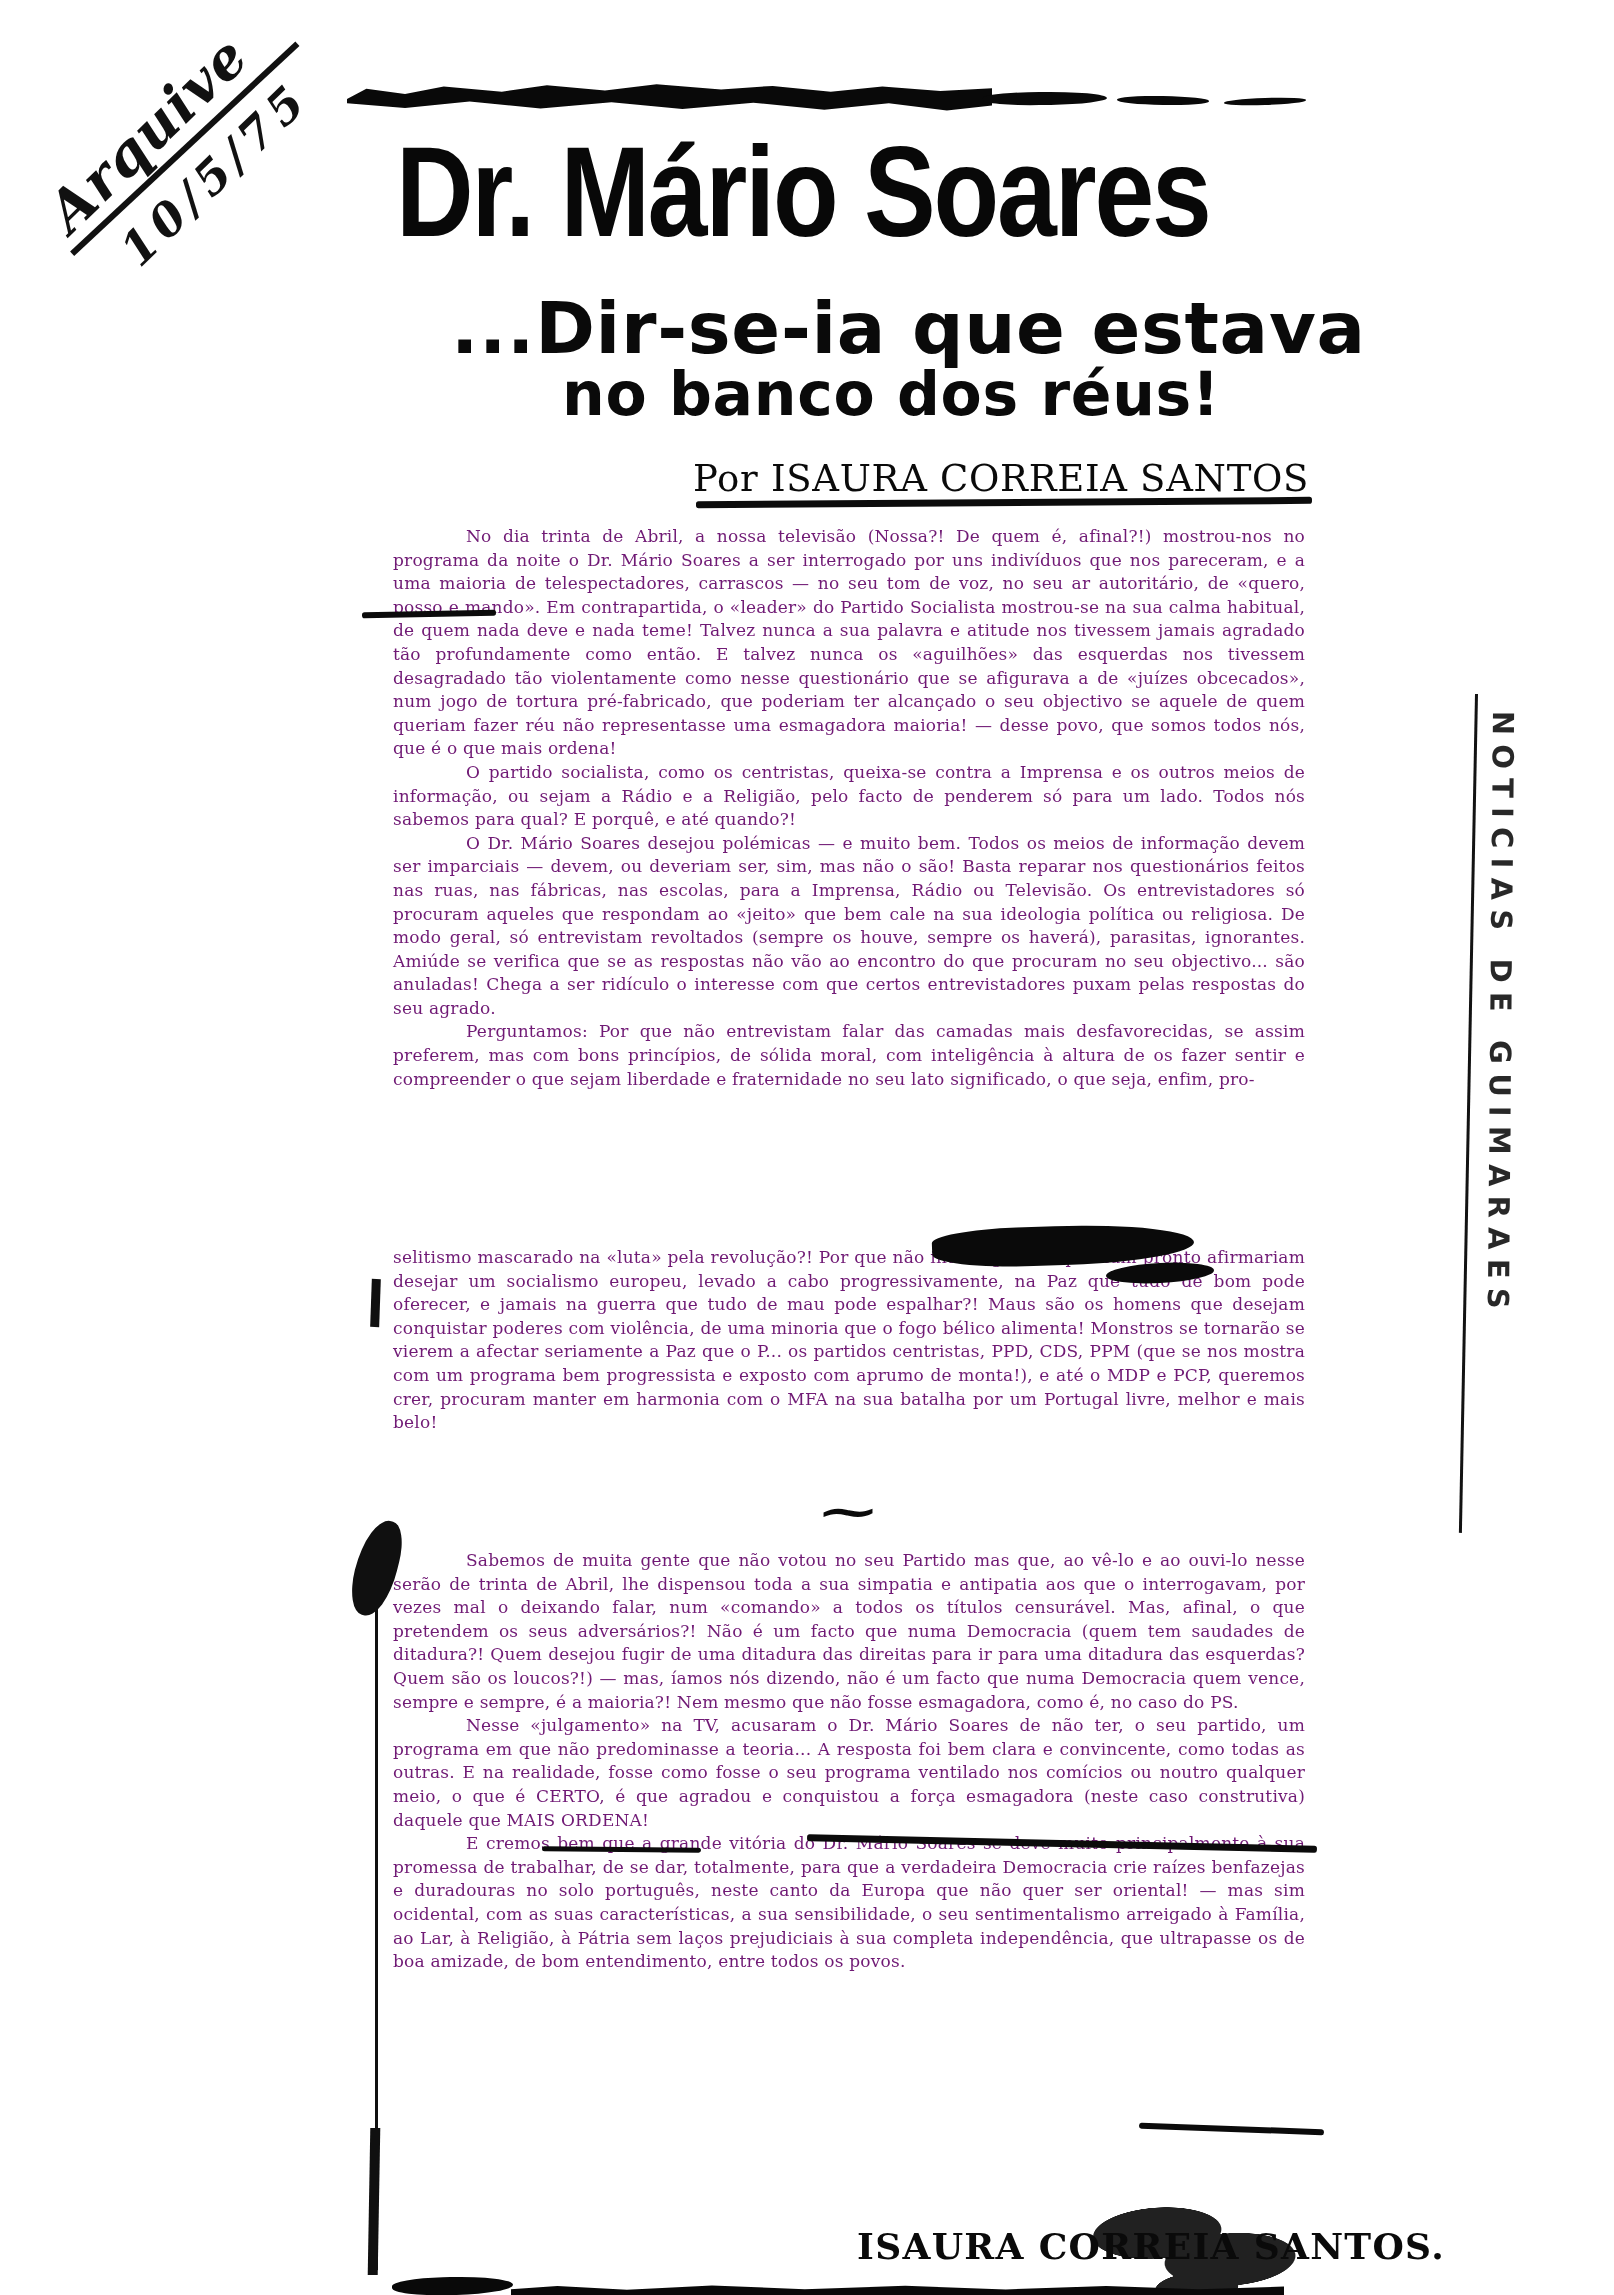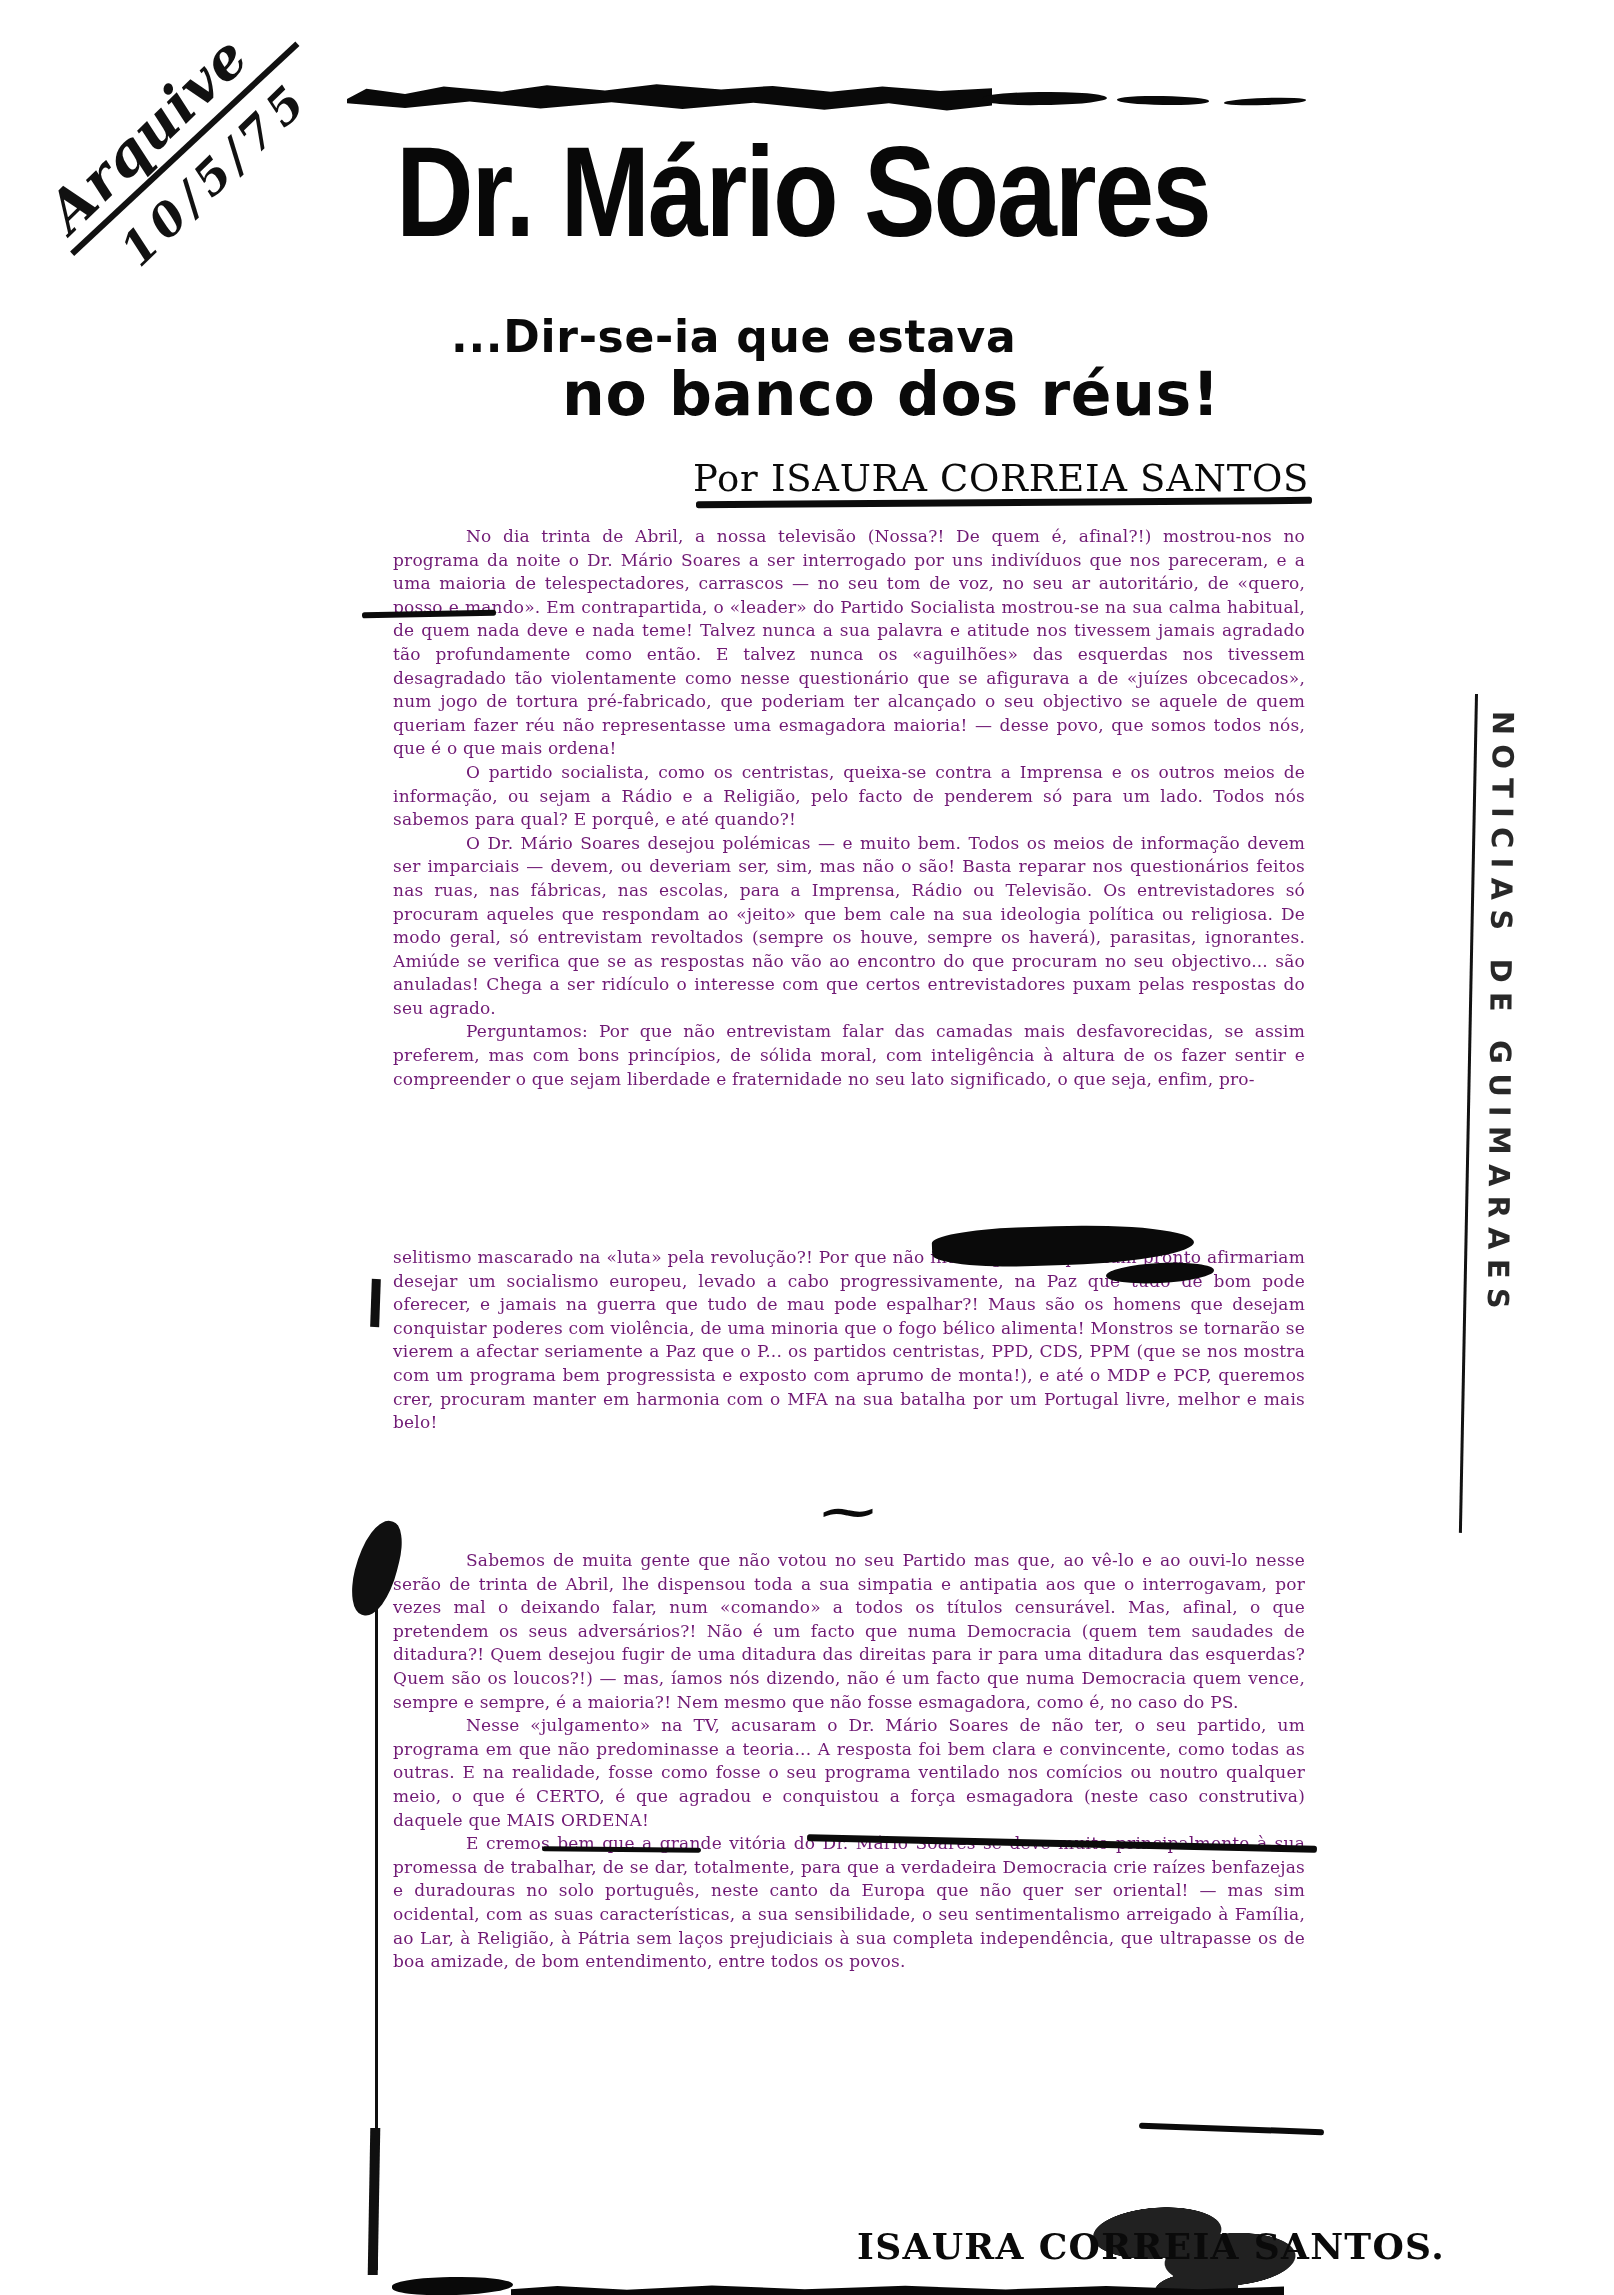--- a/index.html
+++ b/index.html
@@ -40,21 +40,21 @@
   .hand .note { font-size:56px; font-weight:bold; letter-spacing:1.3px; }
   .hand .note-underline { width:308px; height:5.9px; background:#111; margin:1.3px 0 9.2px -11.8px; transform:rotate(1deg); }
   .hand .date { font-size:46px; font-weight:bold; letter-spacing:6.6px; margin-left:26px; }
   
   .headline { position:absolute; left:396px; top:128px; width:1114px;
     font-family:"Liberation Sans", sans-serif; font-weight:bold;
     font-size:128px; line-height:1; letter-spacing:-2.6px; white-space:nowrap;
     transform:scaleX(.84); transform-origin:left top; color:#080808; }
   .subhead { position:absolute; font-family:"DejaVu Sans", sans-serif;
     font-weight:bold; color:#0a0a0a; letter-spacing:0.7px; white-space:nowrap; }
-  .subhead1 { left:451px; top:286px; font-size:44px;margin-top:25px; }
+  .subhead1 { left:451px; top:286px; font-size:72px; }
   .subhead2 { left:562px; top:359px; font-size:60px; }
   .byline { position:absolute; left:693px; top:457px;
     font-family:"DejaVu Serif", serif; font-weight:normal; font-size:37px;
     letter-spacing:0.7px; white-space:nowrap; color:#0a0a0a; }
   .byline-underline { position:absolute; left:696px; top:499px; width:616px; height:7.2px;
     background:#0c0c0c; transform:rotate(-.4deg); border-radius:2.6px; }
   
   .body-block { position:absolute; left:393px; width:912px;
     font-size:17px; line-height:23.6px; text-align:justify; letter-spacing:0.2px;
     color:#701a75; }

